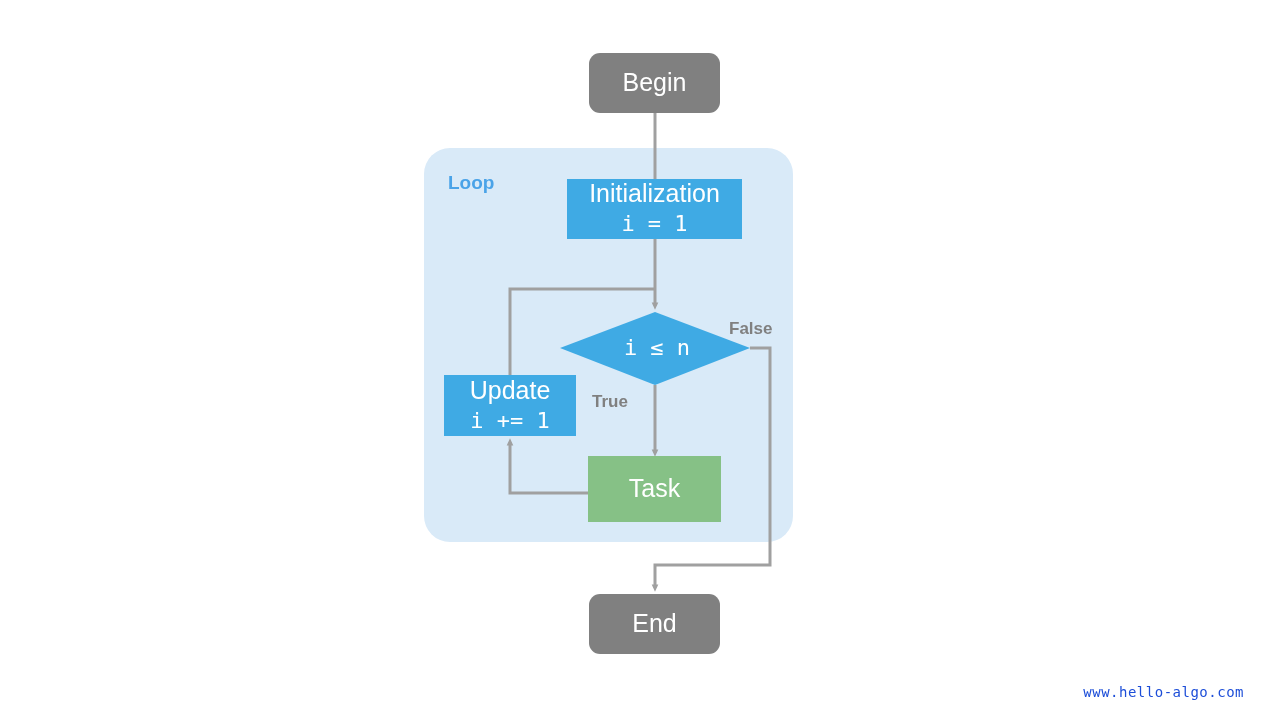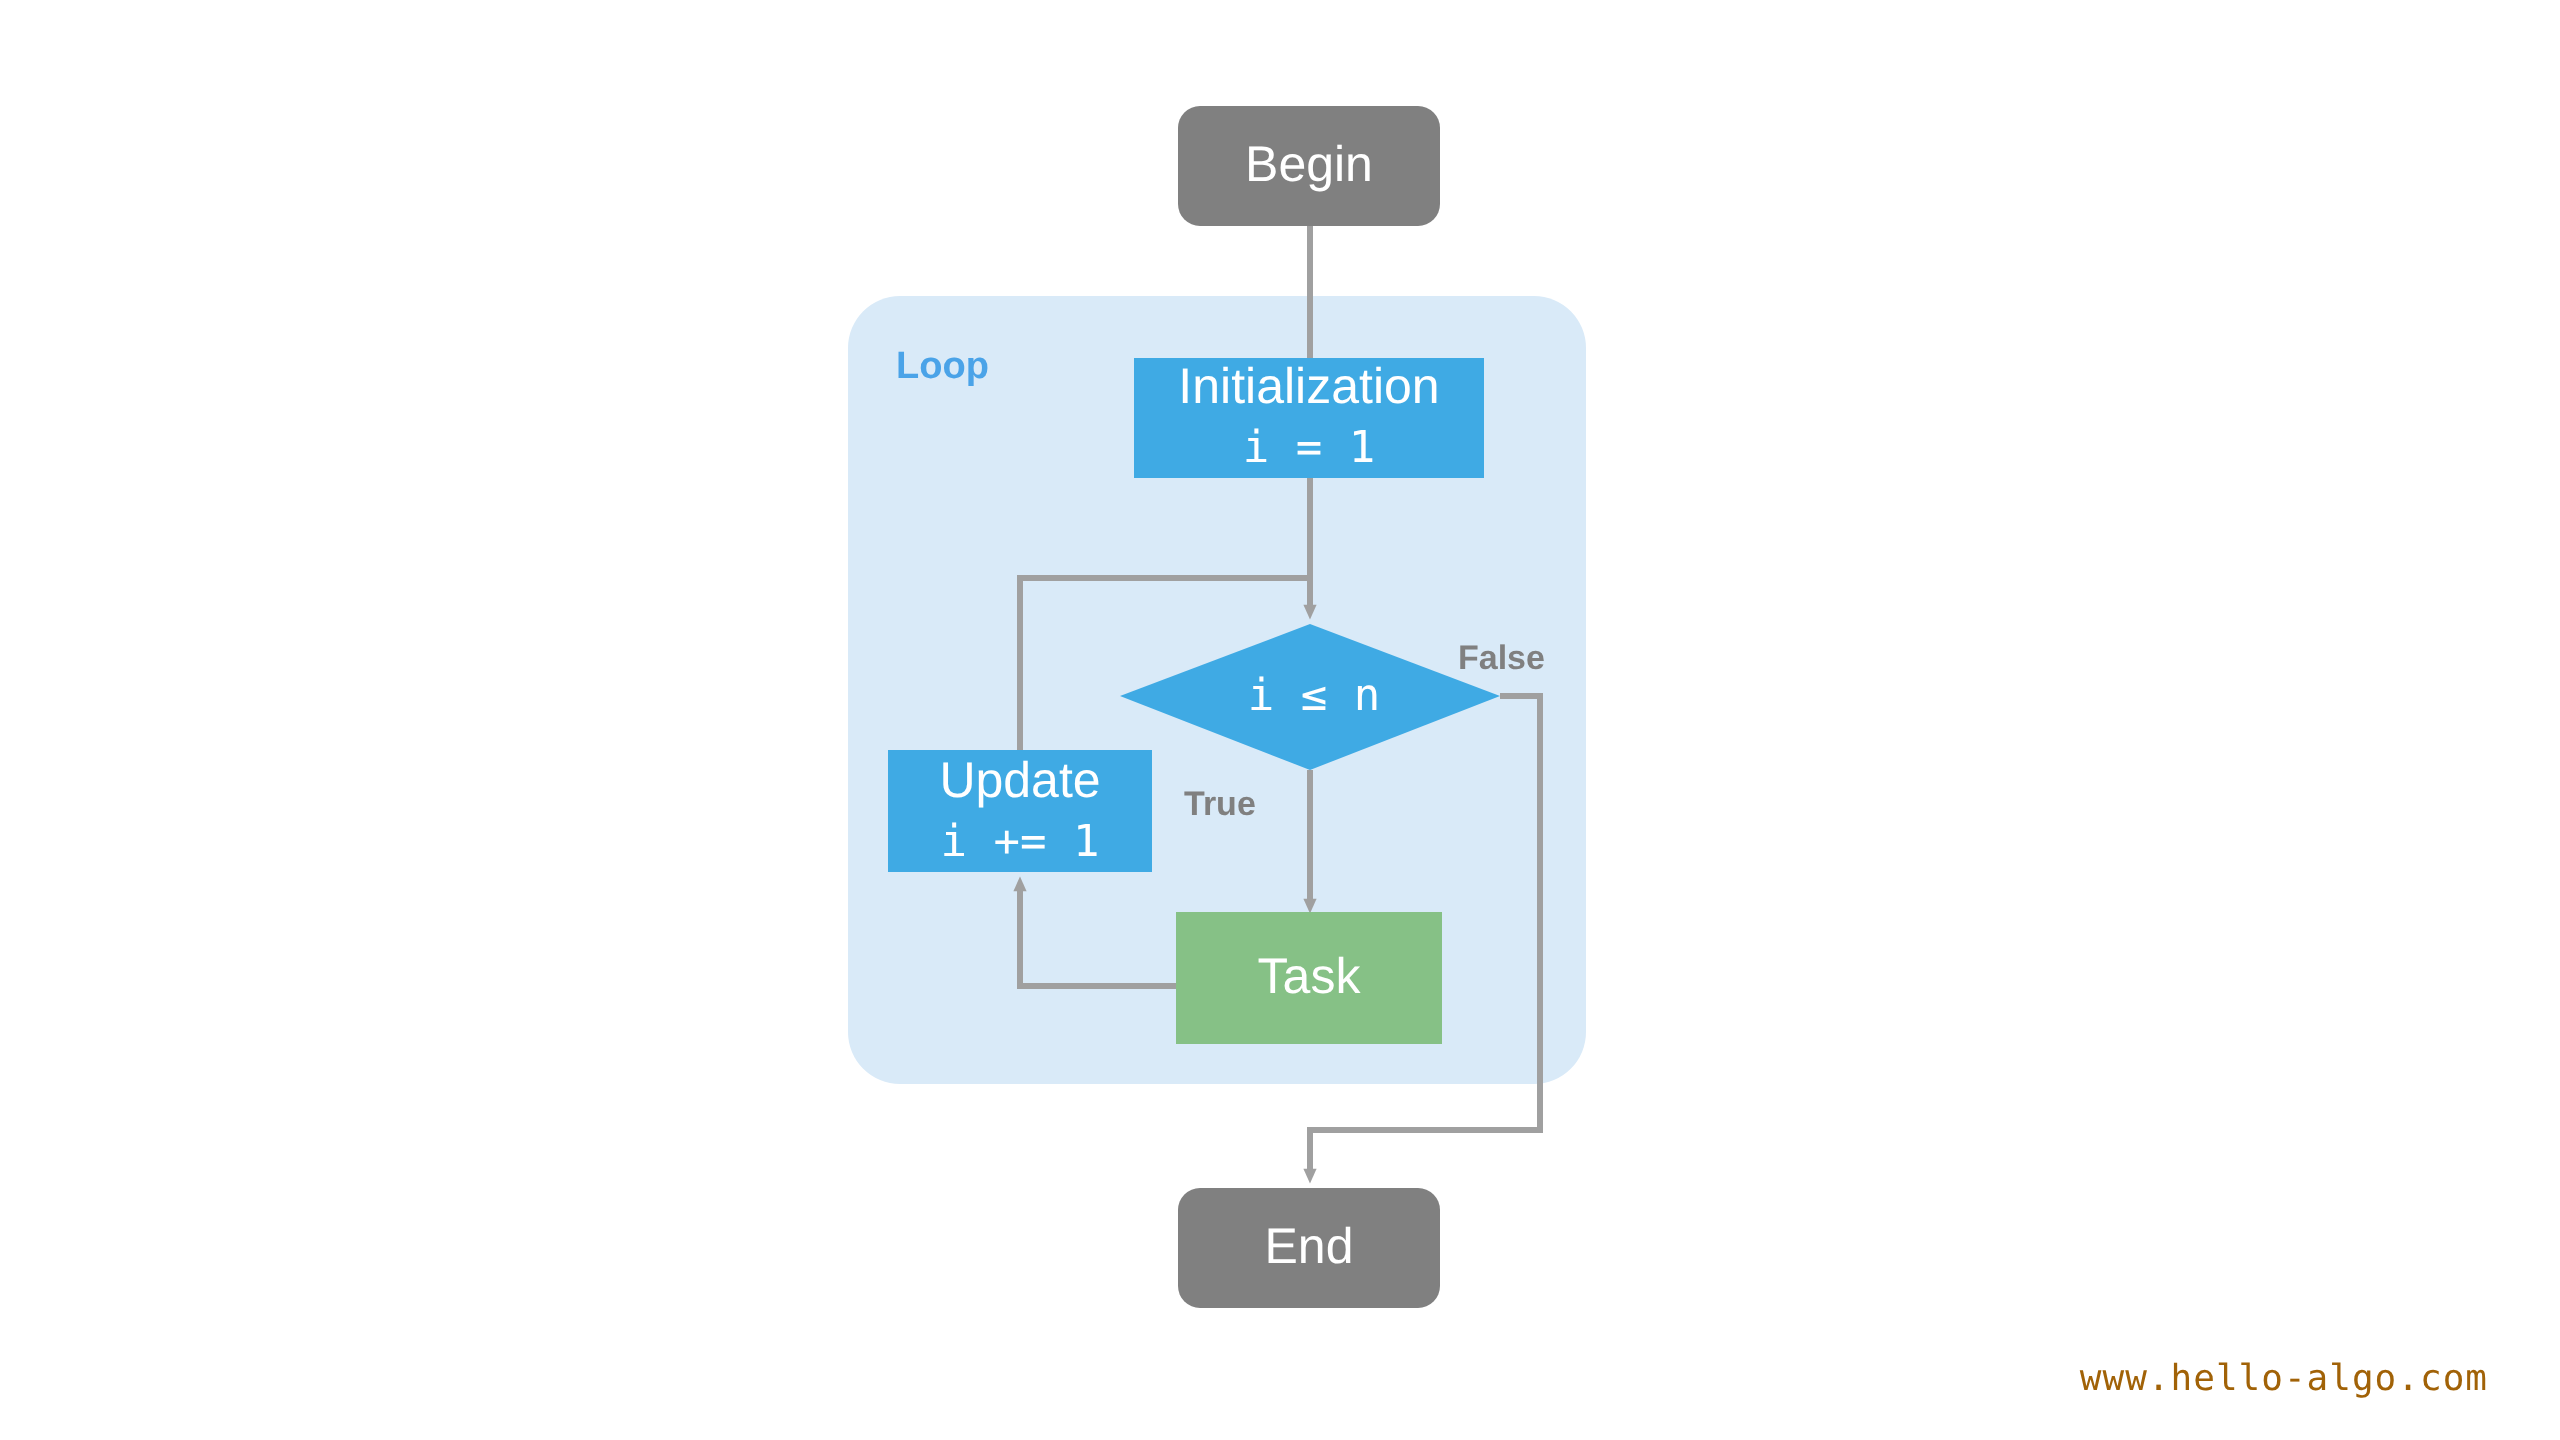--- a/index.html
+++ b/index.html
@@ -54,22 +54,22 @@
     fill: #4aa3e8;
     font-size: 19px;
     font-weight: bold;
     dominant-baseline: middle;
   }
   .watermark {
     position: absolute;
     right: 36px;
     bottom: 20px;
     font-family: "DejaVu Sans Mono", monospace;
-    font-size: 18px;
-    color: #a16207;
+    font-size: 14px;
+    color: #1d4ed8;
     letter-spacing: 0.5px;
     white-space: nowrap;
   }
 </style>
 </head>
 <body>
 
 <div id="diagram-root">
 
   <svg class="flow" viewBox="0 0 1280 720" xmlns="http://www.w3.org/2000/svg">

